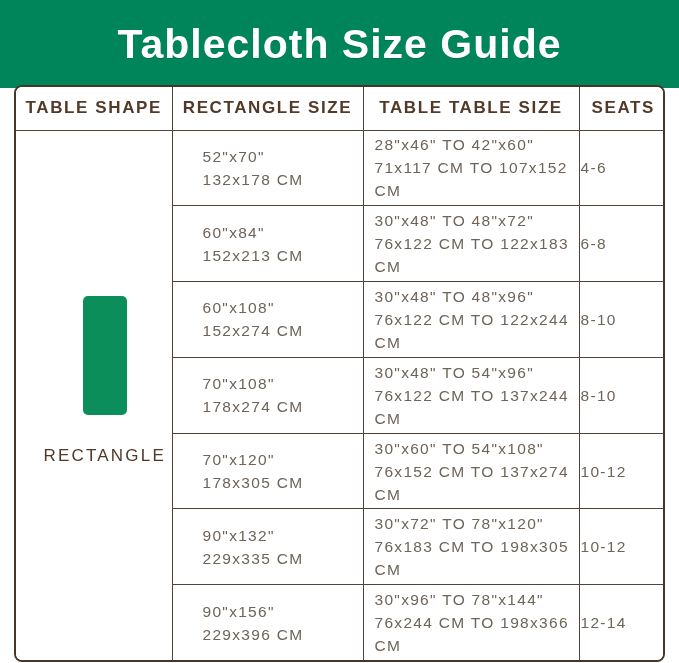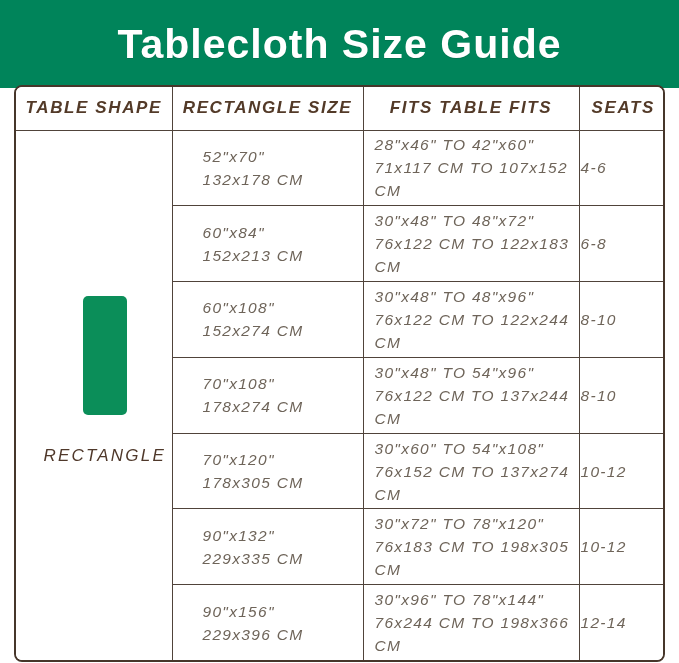--- a/index.html
+++ b/index.html
@@ -48,21 +48,20 @@
   table {
     width: 100%;
     height: 100%;
     border-collapse: collapse;
     table-layout: fixed;
   }
   th, td {
     border: 1.5px solid #50433A;
     box-sizing: border-box;
     background: #ffffff;
-    font-style: italic;
   }
   
   thead tr th { border-top: none; }
   th:first-child, td.shape-cell { border-left: none; }
   th:last-child, td.seats-cell { border-right: none; }
   tbody tr:last-child td { border-bottom: none; }
   td.shape-cell { border-bottom: none; }
 
   thead tr { height: 43px; }
   th {
@@ -114,21 +113,21 @@
       <colgroup>
         <col style="width:156px">
         <col style="width:191px">
         <col style="width:216px">
         <col style="width:88px">
       </colgroup>
       <thead>
         <tr>
           <th>TABLE SHAPE</th>
           <th>RECTANGLE SIZE</th>
-          <th>FITS TABLE FITS</th>
+          <th>TABLE TABLE SIZE</th>
           <th>SEATS</th>
         </tr>
       </thead>
       <tbody>
         <tr>
           <td class="shape-cell" rowspan="7">
             <div class="shape-group">
               <div class="shape-rect"></div>
               <div class="shape-label">RECTANGLE</div>
             </div>

